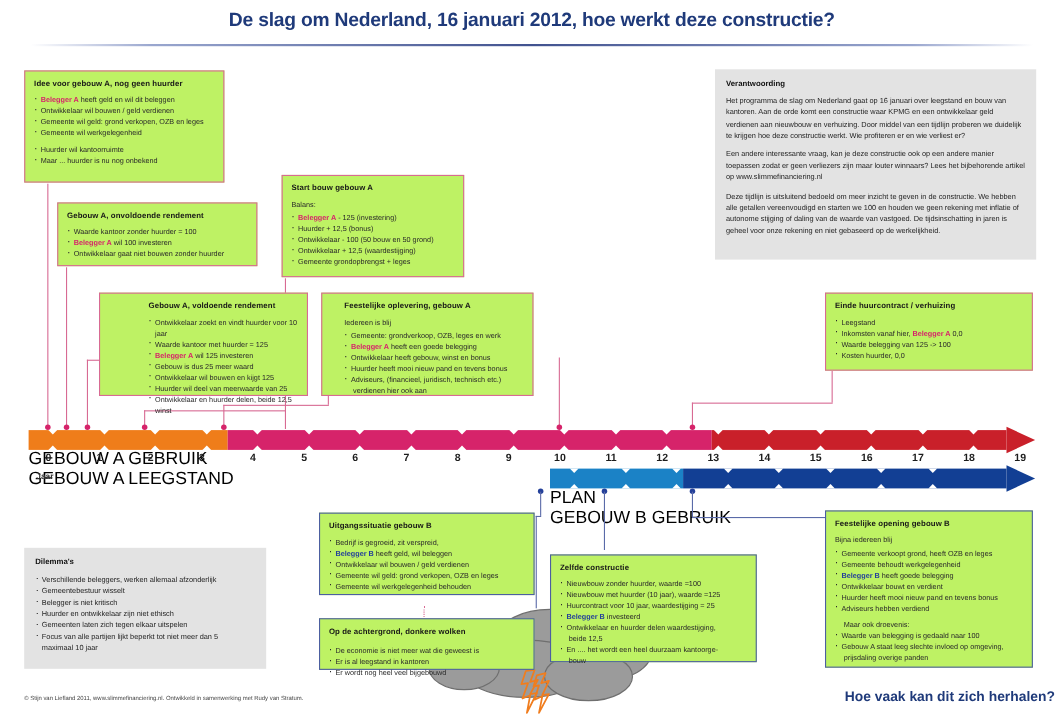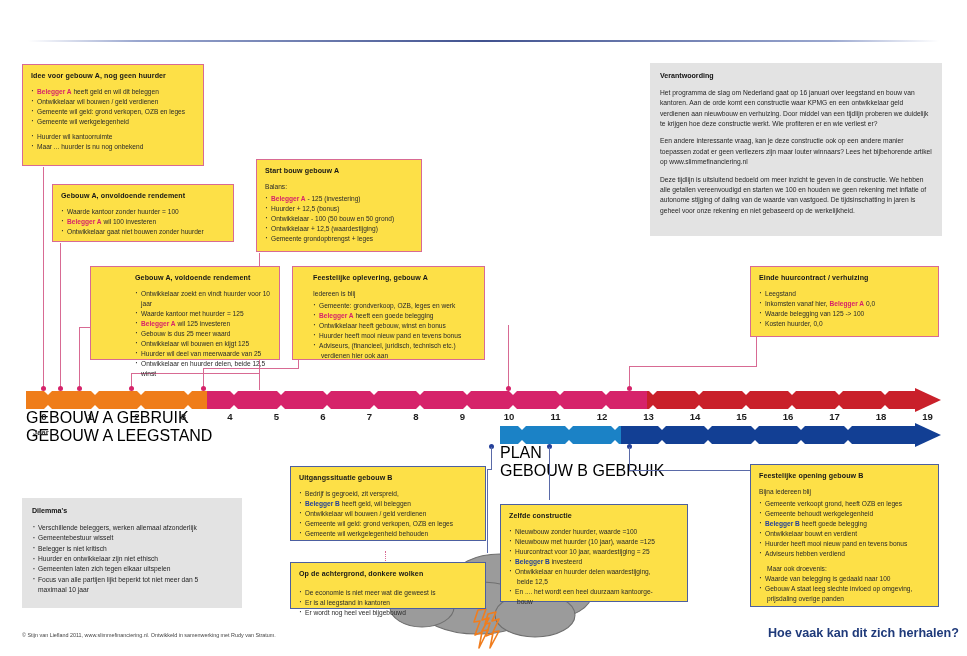--- a/index.html
+++ b/index.html
@@ -19,21 +19,21 @@
     letter-spacing: -0.2px;
   }
   .title-rule {
     position: absolute; left: 28px; top: 40px; width: 911px; height: 2px;
     background: linear-gradient(to right, #ffffff 0%, #9aa7cf 12%, #41528f 50%, #9aa7cf 88%, #ffffff 100%);
   }
 
   
   .box {
     position: absolute;
-    background: #fde047;
+    background: #bef264;
     border: 1px solid #d86a93;
     padding: 6px 8px 7px 8px;
     font-size: 6.6px;
     line-height: 1.52;
     color: #2a2a2a;
   }
   .box.blue { border-color: #4c5fa0; }
   .box h4 {
     font-size: 7.1px; font-weight: bold; color: #171717;
     margin-bottom: 5px; letter-spacing: 0.1px;
@@ -100,20 +100,21 @@
   .footer-right {
     position: absolute; right: 8px; top: 626px;
     font-size: 12.6px; font-weight: bold; color: #1f3a7a;
   }
 </style>
 </head>
 <body>
 
 <div id="stage">
 
+  <div class="title">De slag om Nederland, 16 januari 2012, hoe werkt deze constructie?</div>
   <div class="title-rule"></div>
 
   <div class="ln" style="left:43px; top:167px; width:1px; height:223px;"></div>
 
   <div class="ln" style="left:60px; top:243px; width:1px; height:147px;"></div>
 
   <div class="ln" style="left:79px; top:327px; width:1px; height:63px;"></div>
   <div class="ln" style="left:79px; top:327px; width:12px; height:1px;"></div>
 
   <div class="ln" style="left:259px; top:253px; width:1px; height:137px;"></div>

